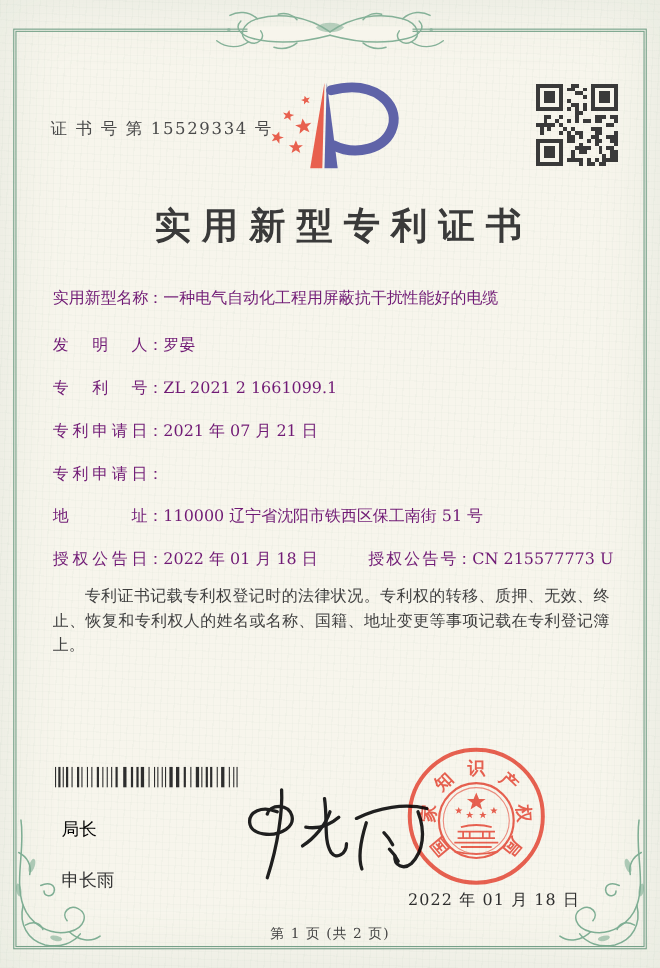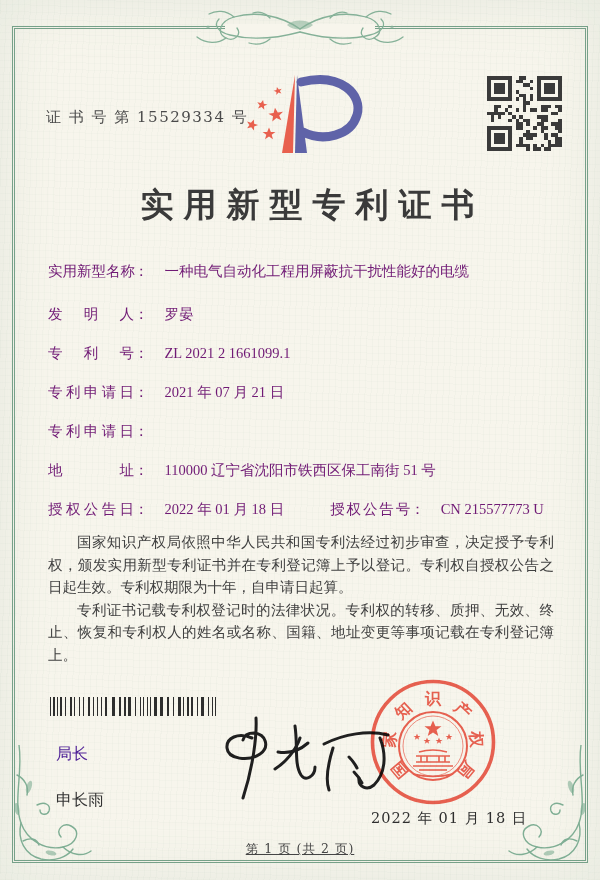--- a/index.html
+++ b/index.html
@@ -29,35 +29,35 @@
   .qr{position:absolute;left:487px;top:76px;}
   .title{
     position:absolute;top:183px;left:0;right:0;text-align:center;
     font-size:33px;font-weight:600;letter-spacing:10px;padding-left:25px;color:#3a3a3a;
   }
   .fields{position:absolute;left:48px;top:262px;right:42px;font-size:14.5px;color:#701a75;}
   .row{display:flex;line-height:18px;margin-bottom:21px;white-space:nowrap;}
   .row.first{margin-bottom:25px;}
   .lbl{display:inline-block;width:86px;flex:none;text-align:justify;text-align-last:justify;text-justify:inter-character;}
   .colon{flex:none;}
-  .val{margin-left:16px;font-family:Liberation Serif, serif;}
+  .val{margin-left:0;}
   .pair2{margin-left:46px;display:flex;align-items:center;}
   .pair2 .lbl{width:80px;}
   .body-text{
     position:absolute;left:48px;right:46px;top:531px;
     font-size:14.5px;line-height:22.5px;text-align:justify;color:#3f3f3f;
   }
   .body-text p{margin:0;text-indent:2em;}
   .barcode{position:absolute;left:50px;top:697px;}
-  .signer-title{position:absolute;left:56px;top:744px;font-size:16px;color:#4c1d95;text-align:right;}
+  .signer-title{position:absolute;left:56px;top:744px;font-size:16px;color:#000000;text-align:right;}
   .signer-name{position:absolute;left:56px;top:790px;font-size:16px;color:#333;}
   .signature{position:absolute;left:212px;top:712px;}
   .seal{position:absolute;left:367px;top:676px;mix-blend-mode:multiply;opacity:.9;filter:blur(.2px);}
   .seal-date{position:absolute;left:371px;top:809px;font-size:14.5px;letter-spacing:1px;color:#2e2e2e;}
-  .footer{position:absolute;left:0;right:0;top:841px;text-align:center;font-size:12.5px;letter-spacing:1px;color:#444;text-decoration:underline;}
+  .footer{position:absolute;left:0;right:0;top:841px;text-align:center;font-size:12.5px;letter-spacing:1px;color:#444;}
 </style>
 </head>
 <body>
 
 <div class="page">
 
   <div class="frame"></div>
 
   <svg class="ornament-top" width="260" height="48" viewBox="0 0 260 48">
     <rect x="55" y="21" width="150" height="12" fill="#f7f5ec"></rect>
@@ -288,21 +288,20 @@
       <span class="val">2022 年 01 月 18 日</span>
       <span class="pair2">
         <span class="lbl">授权公告号</span>
           <span class="colon">：</span>
         <span class="val">CN 215577773 U</span>
       </span>
     </div>
   </div>
 
   <div class="body-text">
-    <p>国家知识产权局依照中华人民共和国专利法经过初步审查，决定授予专利权，颁发实用新型专利证书并在专利登记簿上予以登记。专利权自授权公告之日起生效。专利权期限为十年，自申请日起算。</p>
     <p>专利证书记载专利权登记时的法律状况。专利权的转移、质押、无效、终止、恢复和专利权人的姓名或名称、国籍、地址变更等事项记载在专利登记簿上。</p>
   </div>
 
   <svg class="barcode" width="168" height="19" viewBox="0 0 168 19">
     <g id="barmods" fill="#2e2e2e">
         <rect x="0" y="0" width="1" height="19"></rect>
         <rect x="3" y="0" width="2" height="19"></rect>
         <rect x="7" y="0" width="1" height="19"></rect>
         <rect x="10" y="0" width="2" height="19"></rect>
         <rect x="15" y="0" width="1" height="19"></rect>

